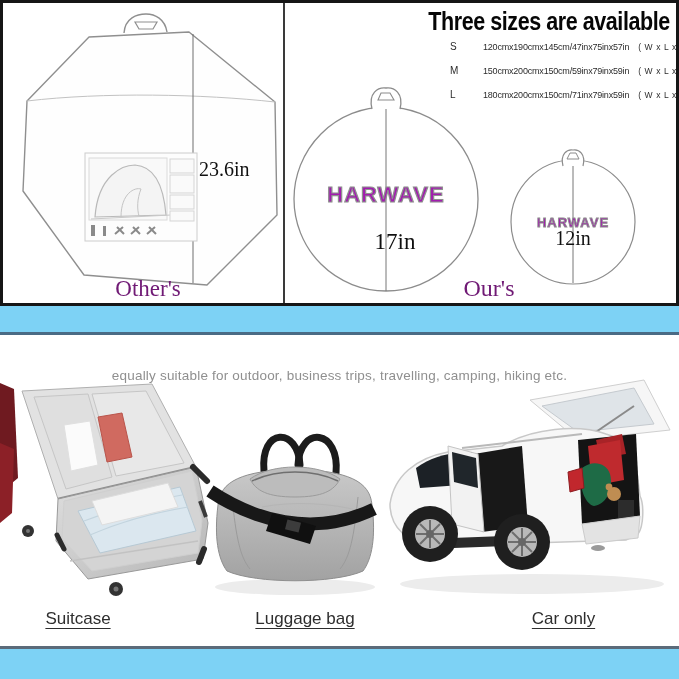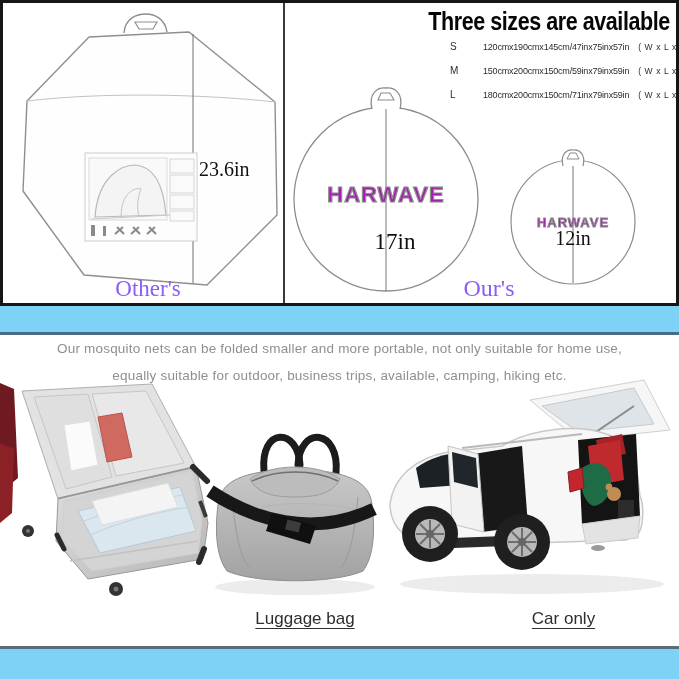--- a/index.html
+++ b/index.html
@@ -19,21 +19,21 @@
   .m236{left:196px;top:155px;font-size:20px;}
   .m17{left:65px;top:226px;width:90px;font-size:23px;text-align:center;}
   .m12{left:248px;top:224px;width:80px;font-size:20px;text-align:center;}
 
   .brand{position:absolute;font-weight:bold;color:#a21caf;
          -webkit-text-stroke:1.2px #8f8f8f;text-shadow:0 0 1px #c4c4c4;
          letter-spacing:1px;text-align:center;}
   .brand-lg{left:21px;top:179px;width:160px;font-size:22px;}
   .brand-sm{left:228px;top:212px;width:120px;font-size:13px;-webkit-text-stroke:0.9px #8f8f8f;}
 
-  .panel-caption{position:absolute;font-size:23px;color:#8b5cf6;text-align:center;}
+  .panel-caption{position:absolute;font-size:23px;color:#701a75;text-align:center;}
   .others-caption{left:85px;top:273px;width:120px;}
   .ours-caption{left:144px;top:272px;width:120px;font-size:24px;}
 
   .sizes-title{position:absolute;top:4px;right:6px;margin:0;font-size:25px;
                font-weight:bold;color:#060606;white-space:nowrap;text-align:right;}
   .sizes-title .squish{display:inline-block;transform:scaleX(0.86);transform-origin:right center;
                letter-spacing:-0.5px;}
   .size-rows{position:absolute;left:165px;top:38px;}
   .size-row{display:flex;align-items:baseline;height:24px;}
   .size-letter{width:33px;font-size:10px;color:#2c2c2c;}
@@ -141,22 +141,21 @@
       <div class="brand brand-lg">HARWAVE</div>
       <div class="measure serif m17">17in</div>
       <div class="brand brand-sm">HARWAVE</div>
       <div class="measure serif m12">12in</div>
       <div class="panel-caption serif ours-caption">Our's</div>
     </div>
   </section>
 
   <div class="strip strip-top"></div>
 
-  <p class="banner-line banner-1">Our mosquito nets can be folded smaller and more portable, not only suitable for home use,</p>
-  <p class="banner-line banner-2">equally suitable for outdoor, business trips, available, camping, hiking etc.</p>
+  <p class="banner-line banner-2">equally suitable for outdoor, business trips, travelling, camping, hiking etc.</p>
 
   <figure class="fig-suitcase">
     <svg width="216" height="220" viewBox="0 0 216 220">
       <defs>
         <linearGradient id="gradSilver" x1="0" y1="0" x2="1" y2="1">
           <stop offset="0" stop-color="#e0e0e0"></stop>
             <stop offset="1" stop-color="#b6b6b6"></stop>
         </linearGradient>
       </defs>
       <path d="M0,0 L14,6 L18,95 L0,110 Z" fill="#6f1a20"></path>
@@ -241,17 +240,18 @@
         <path d="M48,144 L48,172 M34,158 L62,158 M38,148 L58,168 M58,148 L38,168" stroke="#6e6e6e" stroke-width="2"></path>
         <circle cx="48" cy="158" r="4" fill="#666666"></circle>
         <circle cx="140" cy="166" r="28" fill="#1f1f1f"></circle>
         <circle cx="140" cy="166" r="15" fill="#b9b9b9"></circle>
         <path d="M140,152 L140,180 M126,166 L154,166 M130,156 L150,176 M150,156 L130,176" stroke="#6e6e6e" stroke-width="2"></path>
         <circle cx="140" cy="166" r="4" fill="#666666"></circle>
       </g>
     </svg>
   </figure>
 
+  <div class="cap cap-suitcase">Suitcase</div>
   <div class="cap cap-luggage">Luggage bag</div>
   <div class="cap cap-car">Car only</div>
 
   <div class="strip strip-bottom"></div>
 </div>
 
 </body></html>

